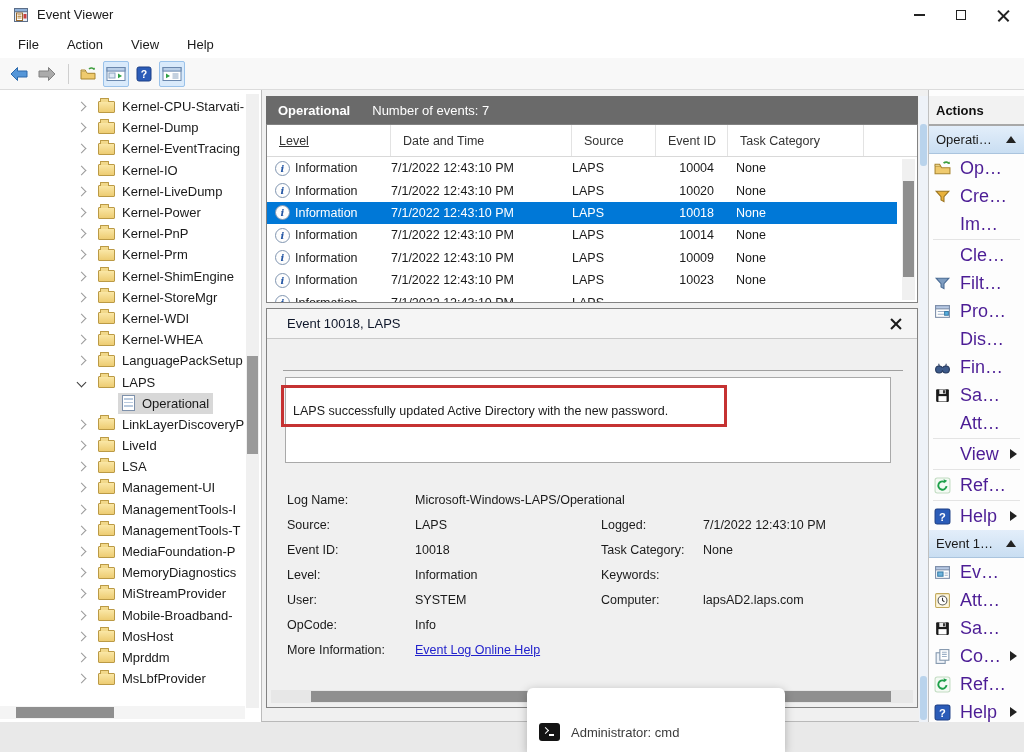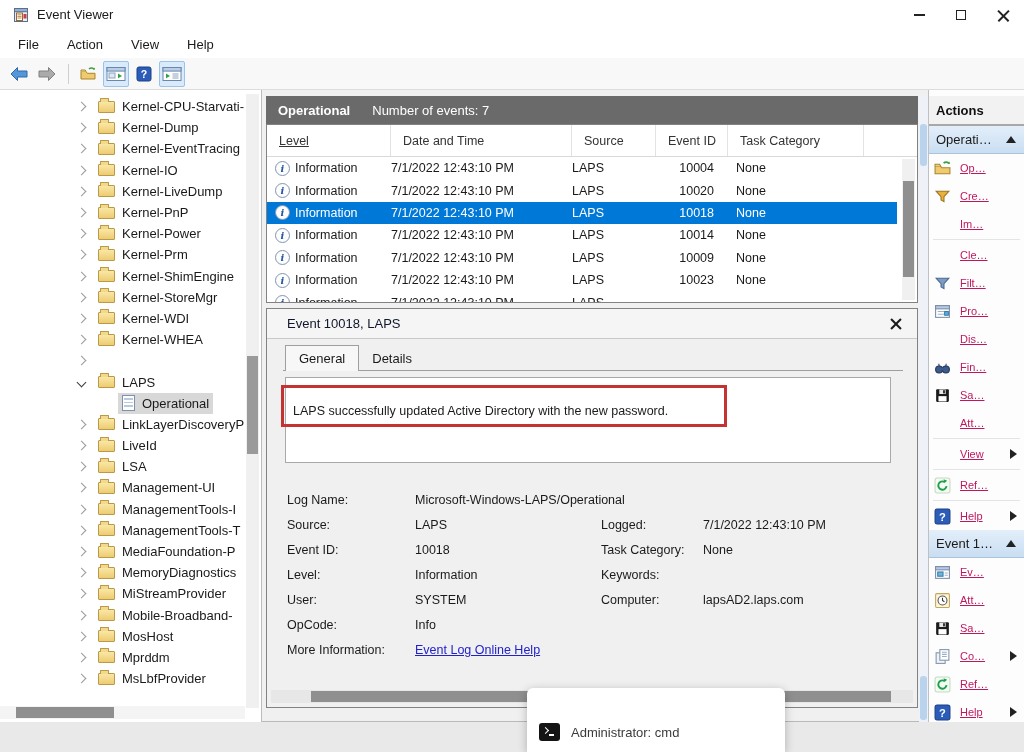--- a/index.html
+++ b/index.html
@@ -93,21 +93,21 @@
 
   
   .actions { position:absolute; left:928px; top:90px; width:96px; height:632px; background:#fdfdfd; border-left:1px solid #c0c0c0; overflow:hidden; }
   .a-title { height:30px; margin-top:6px; background:#f2f2f2; border-bottom:2px solid #a8a8a8; display:flex; align-items:center; padding-left:7px; font-size:13px; font-weight:bold; color:#111; }
   .a-header { height:28px; background:linear-gradient(#e3eefa,#c9def2); border-bottom:1px solid #aac4de; display:flex; align-items:center; padding:0 8px 0 7px; font-size:13px; color:#1a1a1a; }
   .a-header-label { flex:1; overflow:hidden; white-space:nowrap; }
   .tri-up { width:0; height:0; border-left:5px solid transparent; border-right:5px solid transparent; border-bottom:7px solid #222; }
   .a-item { height:28px; display:flex; align-items:center; padding-left:5px; }
   .a-icon { width:17px; height:17px; flex:none; margin-right:9px; }
   .a-icon svg { width:17px; height:17px; }
-  .a-label { font-size:11px; color:#be185d; flex:1; white-space:nowrap; overflow:hidden;text-decoration:underline; }
+  .a-label { font-size:18px; color:#4c1d95; flex:1; white-space:nowrap; overflow:hidden; }
   .a-arrow { width:0; height:0; border-top:5px solid transparent; border-bottom:5px solid transparent; border-left:7px solid #222; margin-right:7px; }
   .a-sep { height:1px; background:#e4e4e4; margin:1px 4px; }
 
   
   .popup { position:absolute; left:527px; top:688px; width:258px; height:64px; background:#fff; border-radius:6px 6px 0 0; box-shadow:0 2px 10px rgba(0,0,0,.25); z-index:10; display:flex; align-items:center; padding:24px 0 0 12px; }
   .cmd-icon { width:21px; height:18px; background:#141414; border-radius:3px; position:relative; flex:none; margin-right:11px; }
   .cmd-icon::before { content:""; position:absolute; left:4px; top:5px; width:4px; height:4px; border-right:1.5px solid #fff; border-bottom:1.5px solid #fff; transform:rotate(-45deg); }
   .cmd-icon::after { content:""; position:absolute; left:10px; top:11px; width:5px; height:1.5px; background:#fff; }
   .popup-label { font-size:13px; color:#3b3b3b; }
 </style>
@@ -223,34 +223,34 @@
           <span class="chev right"></span>
           <span class="tree-label-wrap">
             <span class="icon-folder"></span>
             <span class="tree-label">Kernel-LiveDump</span>
           </span>
         </div>
         <div class="tree-item">
           <span class="chev right"></span>
           <span class="tree-label-wrap">
             <span class="icon-folder"></span>
+            <span class="tree-label">Kernel-Power</span>
+          </span>
+        </div>
+        <div class="tree-item">
+          <span class="chev right"></span>
+          <span class="tree-label-wrap">
+            <span class="icon-folder"></span>
             <span class="tree-label">Kernel-PnP</span>
           </span>
         </div>
         <div class="tree-item">
           <span class="chev right"></span>
           <span class="tree-label-wrap">
             <span class="icon-folder"></span>
-            <span class="tree-label">Kernel-Power</span>
-          </span>
-        </div>
-        <div class="tree-item">
-          <span class="chev right"></span>
-          <span class="tree-label-wrap">
-            <span class="icon-folder"></span>
             <span class="tree-label">Kernel-Prm</span>
           </span>
         </div>
         <div class="tree-item">
           <span class="chev right"></span>
           <span class="tree-label-wrap">
             <span class="icon-folder"></span>
             <span class="tree-label">Kernel-ShimEngine</span>
           </span>
         </div>
@@ -270,20 +270,24 @@
         </div>
         <div class="tree-item">
           <span class="chev right"></span>
           <span class="tree-label-wrap">
             <span class="icon-folder"></span>
             <span class="tree-label">Kernel-WHEA</span>
           </span>
         </div>
         <div class="tree-item">
           <span class="chev right"></span>
+          <span class="tree-label-wrap">
+            <span class="icon-folder"></span>
+            <span class="tree-label">LanguagePackSetup</span>
+          </span>
         </div>
         <div class="tree-item">
           <span class="chev down"></span>
           <span class="tree-label-wrap">
             <span class="icon-folder"></span>
             <span class="tree-label">LAPS</span>
           </span>
         </div>
         <div class="tree-item child">
           <span class="chev none"></span>
@@ -491,24 +495,20 @@
       <div class="etab-vthumb"></div>
     </div>
   </div>
 
   <div class="detail">
     <div class="d-title">
       <span>Event 10018, LAPS</span>
       <span class="d-close"></span>
     </div>
     <div class="d-tabline"></div>
-    <div class="d-tabs">
-      <span class="d-tab active">General</span>
-      <span class="d-tab">Details</span>
-    </div>
     <div class="d-msgbox">
       <span>LAPS successfully updated Active Directory with the new password.</span>
     </div>
     <div class="d-annotation"></div>
 
     <div class="dfield dlab1" style="top:184px">Log Name:</div>
     <div class="dfield dval1" style="top:184px">Microsoft-Windows-LAPS/Operational</div>
     <div class="dfield dlab1" style="top:209px">Source:</div>
     <div class="dfield dval1" style="top:209px">LAPS</div>
     <div class="dfield dlab2" style="top:209px">Logged:</div>

